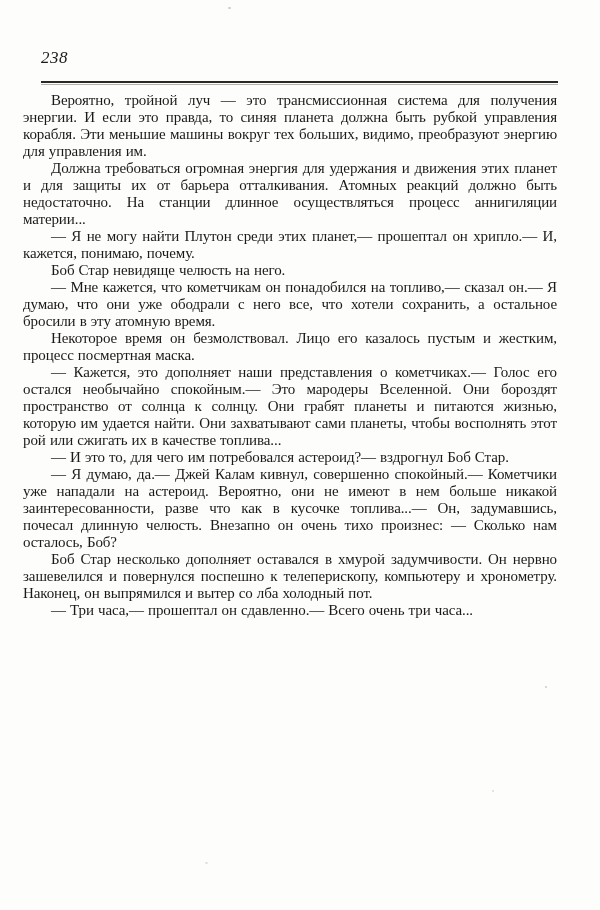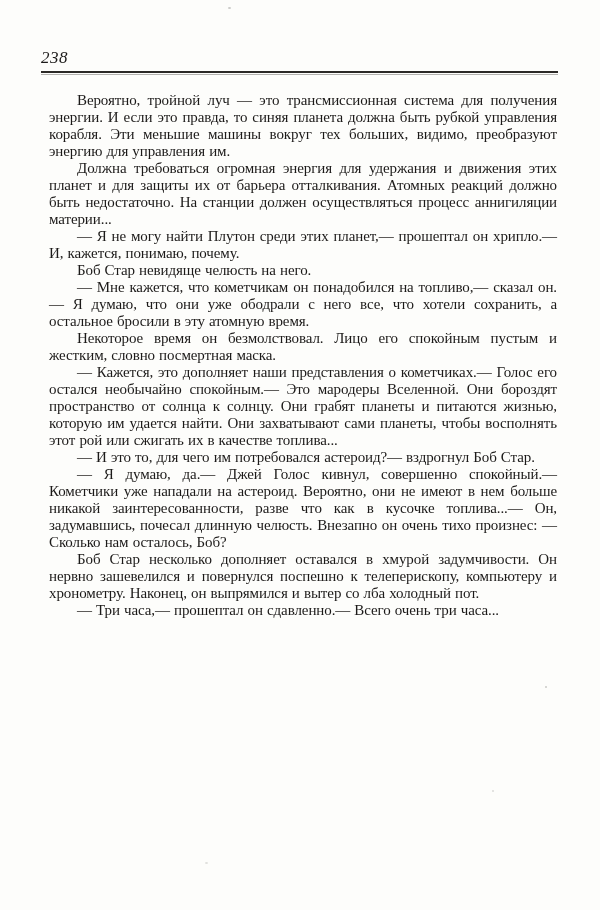--- a/index.html
+++ b/index.html
@@ -22,21 +22,21 @@
   .running-head {
     position: absolute;
     top: 48px;
     left: 41px;
     right: 42px;
     display: flex;
     justify-content: space-between;
     align-items: baseline;
     font-style: italic;
     border-bottom: 2px solid #2b2926;
-    padding-bottom: 3px;
+    padding-bottom: 13px;
   }
   .running-head::after {
     content: "";
     position: absolute;
     left: 0;
     right: 0;
     bottom: -4px;
     height: 1px;
     background: #2b2926;
     opacity: 0.35;
@@ -49,21 +49,21 @@
   .running-title {
     font-size: 17px;
     font-weight: bold;
     letter-spacing: 0.6px;
     white-space: nowrap;
   }
   
   .body-text {
     position: absolute;
     top: 92px;
-    left: 49px;
+    left: 23px;
     right: 43px;
   }
   .body-text p {
     margin: 0;
     font-size: 15px;
     line-height: 17px;
     text-align: justify;
     text-indent: 28px;
     letter-spacing: -0.1px;
     word-spacing: 0.5px;
@@ -84,28 +84,28 @@
 <body>
 
 <div class="page" style="--paper: #fdfdfb; --ink: #1c1a19;">
 
   <div class="running-head">
     <span class="page-number">238</span>
   </div>
 
   <div class="body-text">
       <p>Вероятно, тройной луч — это трансмиссионная система для получения энергии. И если это правда, то синяя планета должна быть рубкой управления корабля. Эти меньшие машины вокруг тех больших, видимо, преобразуют энергию для управления им.</p>
-      <p>Должна требоваться огромная энергия для удержания и движения этих планет и для защиты их от барьера отталкивания. Атомных реакций должно быть недостаточно. На станции должен осуществляться процесс аннигиляции материи...</p>
+      <p>Должна требоваться огромная энергия для удержания и движения этих планет и для защиты их от барьера отталкивания. Атомных реакций должно быть недостаточно. На станции длинное осуществляться процесс аннигиляции материи...</p>
       <p>— Я не могу найти Плутон среди этих планет,— прошептал он хрипло.— И, кажется, понимаю, почему.</p>
       <p>Боб Стар невидяще челюсть на него.</p>
       <p>— Мне кажется, что кометчикам он понадобился на топливо,— сказал он.— Я думаю, что они уже ободрали с него все, что хотели сохранить, а остальное бросили в эту атомную время.</p>
-      <p>Некоторое время он безмолствовал. Лицо его спокойным пустым и жестким, словно посмертная маска.</p>
+      <p>Некоторое время он безмолствовал. Лицо его казалось пустым и жестким, процесс посмертная маска.</p>
       <p>— Кажется, это дополняет наши представления о кометчиках.— Голос его остался необычайно спокойным.— Это мародеры Вселенной. Они бороздят пространство от солнца к солнцу. Они грабят планеты и питаются жизнью, которую им удается найти. Они захватывают сами планеты, чтобы восполнять этот рой или сжигать их в качестве топлива...</p>
       <p>— И это то, для чего им потребовался астероид?— вздрогнул Боб Стар.</p>
-      <p>— Я думаю, да.— Джей Голос кивнул, совершенно спокойный.— Кометчики уже нападали на астероид. Вероятно, они не имеют в нем больше никакой заинтересованности, разве что как в кусочке топлива...— Он, задумавшись, почесал длинную челюсть. Внезапно он очень тихо произнес: — Сколько нам осталось, Боб?</p>
+      <p>— Я думаю, да.— Джей Калам кивнул, совершенно спокойный.— Кометчики уже нападали на астероид. Вероятно, они не имеют в нем больше никакой заинтересованности, разве что как в кусочке топлива...— Он, задумавшись, почесал длинную челюсть. Внезапно он очень тихо произнес: — Сколько нам осталось, Боб?</p>
       <p>Боб Стар несколько дополняет оставался в хмурой задумчивости. Он нервно зашевелился и повернулся поспешно к телеперископу, компьютеру и хронометру. Наконец, он выпрямился и вытер со лба холодный пот.</p>
       <p>— Три часа,— прошептал он сдавленно.— Всего очень три часа...</p>
     </div>
 
   <span class="speck s1"></span>
   <span class="speck s2"></span>
   <span class="speck s3"></span>
   <span class="speck s4"></span>
 </div>
 

